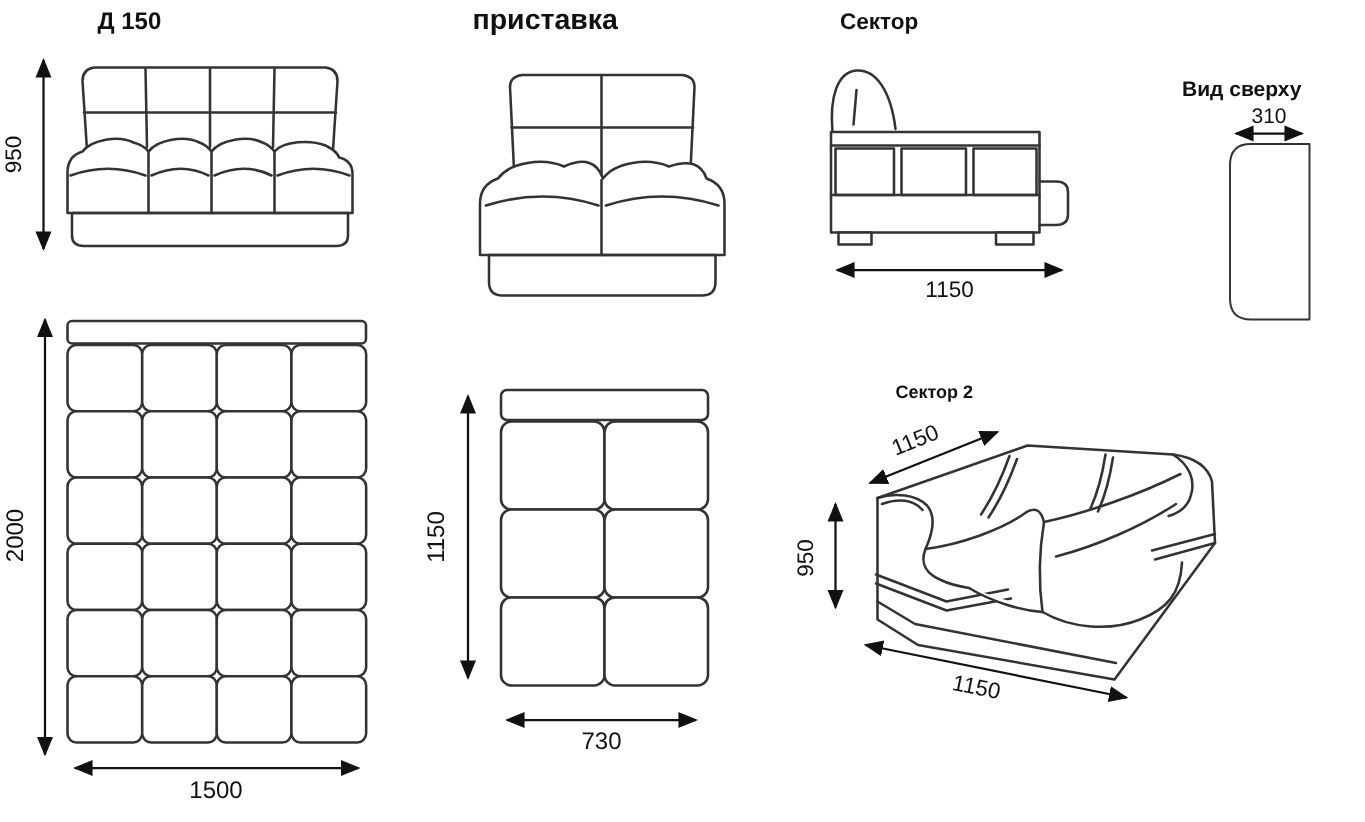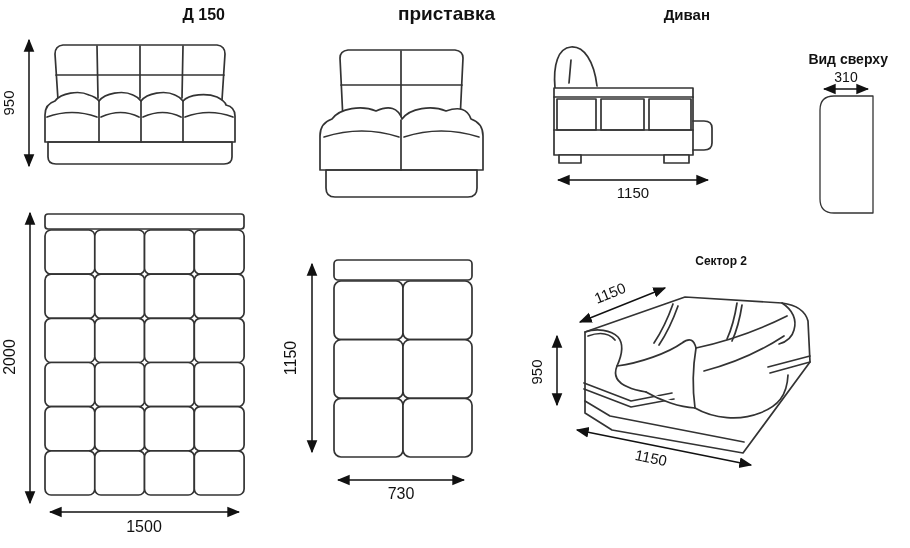--- a/index.html
+++ b/index.html
@@ -5,21 +5,21 @@
   :root{ --line:#333333; --ink:#111111; --bg:#ffffff; }
   html,body{ margin:0; padding:0; background:#fff; }
   .canvas{
     position:relative; width:910px; height:548px;
     background:var(--bg);
     font-family:"Liberation Sans", sans-serif;
     color:var(--ink);
     overflow:hidden;
   }
   .fig-title{
-    position:absolute; font-weight:bold; text-align:right; color:var(--ink);
+    position:absolute; font-weight:bold; text-align:left; color:var(--ink);
     white-space:nowrap;
   }
   svg.fig{ position:absolute; overflow:visible; }
   .sketch{ fill:none; stroke:var(--line); stroke-width:1.7; stroke-linejoin:round; stroke-linecap:round; }
   .sketch.thin{ stroke-width:1.3; }
   .whitefill{ fill:#ffffff; }
   .cell{ fill:#ffffff; stroke:var(--line); stroke-width:1.7; }
   .dimline{ stroke:var(--ink); stroke-width:1.5; fill:none; }
   .dimtext{ fill:var(--ink); font-size:15px; font-family:"Liberation Sans", sans-serif; }
   .dimtext.big{ font-size:16px; }
@@ -35,21 +35,21 @@
       <marker id="ah" viewBox="0 0 10 10" refX="9" refY="5" markerWidth="13" markerHeight="13" markerUnits="userSpaceOnUse" orient="auto-start-reverse">
         <path d="M0,0.9 L10,5 L0,9.1 Z" fill="#111"></path>
       </marker>
       <rect id="cellA" width="49.8" height="44.2" rx="6"></rect>
       <rect id="cellB" width="69" height="58.7" rx="7"></rect>
     </defs>
   </svg>
 
   <div class="fig-title" style="left:65px;top:6px;width:160px;font-size:16px">Д 150</div>
   <div class="fig-title" style="left:315px;top:3px;width:180px;font-size:19px">приставка</div>
-  <div class="fig-title" style="left:560px;top:6px;width:150px;font-size:15px">Диван</div>
+  <div class="fig-title" style="left:560px;top:6px;width:150px;font-size:15px">Сектор</div>
   <div class="fig-title" style="left:788px;top:51px;width:100px;font-size:14px">Вид сверху</div>
   <div class="fig-title" style="left:597px;top:254px;width:150px;font-size:12px">Сектор 2</div>
 
   <svg class="fig" style="left:5px;top:30px" width="245" height="155" viewBox="0 0 245 155">
     <g class="sketch">
 
       <path d="M 53,70 L 50,24 Q 50,16 58,15 L 212,15 Q 220,16 220,24 L 217,70"></path>
       <path d="M 51,45 L 219,45"></path>
       <path d="M 92,16 L 93,68"></path>
       <path d="M 135,16 L 135,68"></path>

